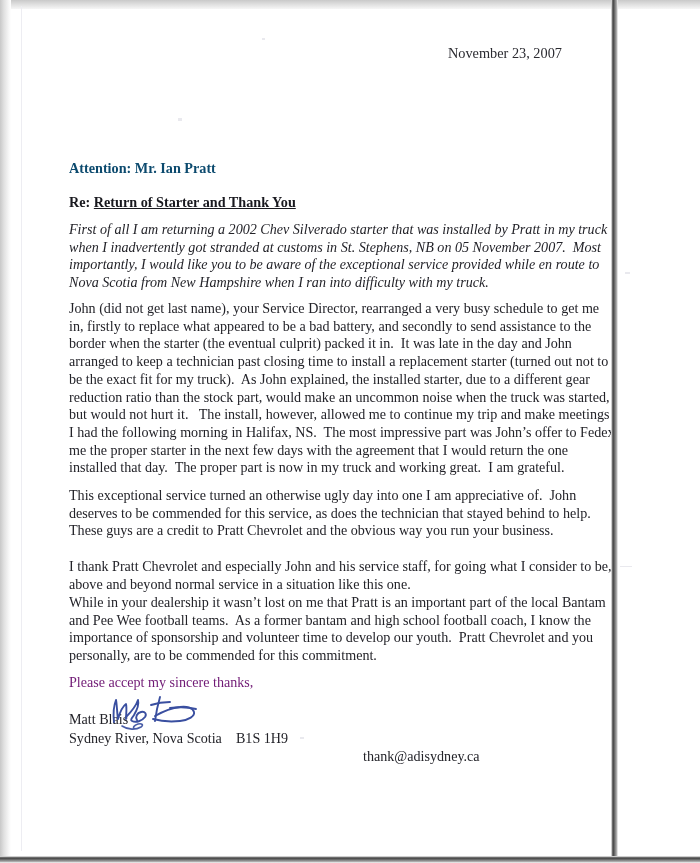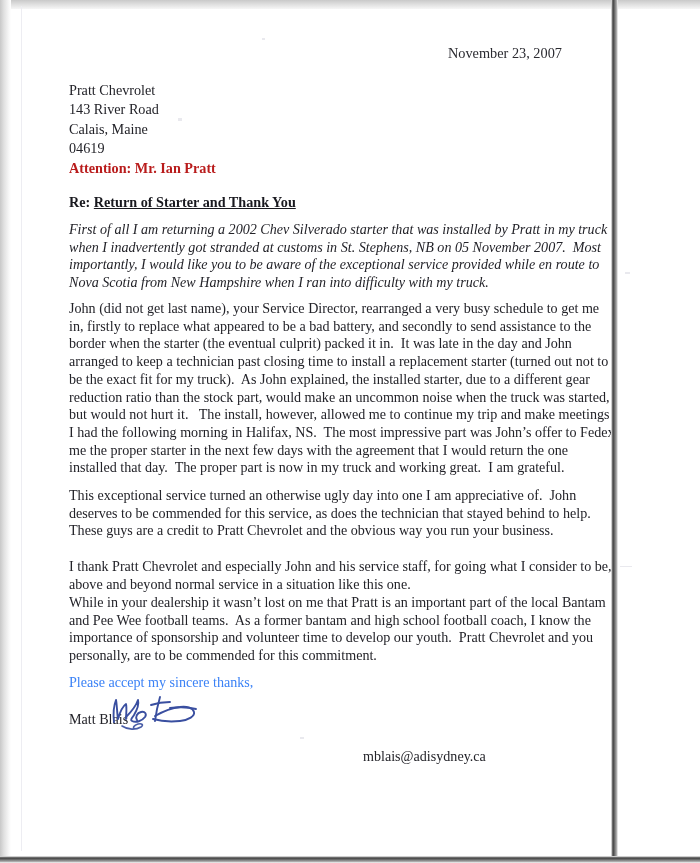--- a/index.html
+++ b/index.html
@@ -88,21 +88,21 @@
   }
   .addr-line { white-space: nowrap; }
 
   .attention-line {
     position: absolute;
     top: 160px;
     left: 69px;
     font-weight: bold;
     font-size: 14.2px;
     white-space: nowrap;
-    color: #b91c1c;
+    color: #0c4a6e;
   }
 
   .re-line {
     position: absolute;
     top: 194px;
     left: 69px;
     font-weight: bold;
     font-size: 14.2px;
     white-space: nowrap;
     color: #19191f;
@@ -125,21 +125,21 @@
   #para-3 { top: 487px; }
   #para-4 { top: 558px; }
   #para-5 { top: 594px; }
 
   .closing-line {
     position: absolute;
     top: 674px;
     left: 69px;
     font-size: 14.1px;
     white-space: nowrap;
-    color: #3b82f6;
+    color: #701a75;
   }
 
   .sign-block {
     position: absolute;
     top: 710px;
     left: 69px;
     line-height: 19.3px;
     font-size: 14.1px;
     color: #232329;
   }
@@ -184,46 +184,41 @@
 
     <div class="speckle" style="top:38px;left:262px;width:3px;height:2px;"></div>
     <div class="speckle" style="top:118px;left:178px;width:4px;height:3px;"></div>
     <div class="speckle" style="top:272px;left:625px;width:5px;height:2px;"></div>
     <div class="speckle" style="top:566px;left:620px;width:12px;height:1px;"></div>
     <div class="speckle" style="top:620px;left:556px;width:4px;height:2px;"></div>
     <div class="speckle" style="top:737px;left:300px;width:4px;height:2px;"></div>
 
     <div class="date-line">November 23, 2007</div>
 
-    <div class="addr-block">
-      <div class="addr-line">Pratt Chevrolet</div>
-      <div class="addr-line">143 River Road</div>
-      <div class="addr-line">Calais, Maine</div>
-      <div class="addr-line">04619</div>
-    </div>
 
     <div class="attention-line">Attention: Mr. Ian Pratt</div>
 
     <div class="re-line">
       <span class="re-label">Re:</span><span>&nbsp;</span><span class="re-subject">Return of Starter and Thank You</span>
     </div>
 
     <div class="para" id="para-1">First of all I am returning a 2002 Chev Silverado starter that was installed by Pratt in my truck when I inadvertently got stranded at customs in St. Stephens, NB on 05 November 2007.  Most importantly, I would like you to be aware of the exceptional service provided while en route to Nova Scotia from New Hampshire when I ran into difficulty with my truck.</div>
     <div class="para" id="para-2">John (did not get last name), your Service Director, rearranged a very busy schedule to get me in, firstly to replace what appeared to be a bad battery, and secondly to send assistance to the border when the starter (the eventual culprit) packed it in.  It was late in the day and John arranged to keep a technician past closing time to install a replacement starter (turned out not to be the exact fit for my truck).  As John explained, the installed starter, due to a different gear reduction ratio than the stock part, would make an uncommon noise when the truck was started, but would not hurt it.   The install, however, allowed me to continue my trip and make meetings I had the following morning in Halifax, NS.  The most impressive part was John’s offer to Fedex me the proper starter in the next few days with the agreement that I would return the one installed that day.  The proper part is now in my truck and working great.  I am grateful.</div>
     <div class="para" id="para-3">This exceptional service turned an otherwise ugly day into one I am appreciative of.  John deserves to be commended for this service, as does the technician that stayed behind to help.  These guys are a credit to Pratt Chevrolet and the obvious way you run your business.</div>
     <div class="para" id="para-5">While in your dealership it wasn’t lost on me that Pratt is an important part of the local Bantam and Pee Wee football teams.  As a former bantam and high school football coach, I know the importance of sponsorship and volunteer time to develop our youth.  Pratt Chevrolet and you personally, are to be commended for this commitment.</div>
     <div class="para" id="para-4">I thank Pratt Chevrolet and especially John and his service staff, for going what I consider to be, above and beyond normal service in a situation like this one.</div>
 
     <div class="closing-line">Please accept my sincere thanks,</div>
 
     <div class="sign-block">
       <div class="sign-line">Matt Blais</div>
+      <div class="sign-line">Sydney River, Nova Scotia    B1S 1H9</div>
     </div>
 
-    <div class="email-line">mblais@adisydney.ca</div>
+    <div class="email-line">thank@adisydney.ca</div>
 
     <div id="signature-mark">
       <svg width="130" height="42" viewBox="0 0 130 42" fill="none" xmlns="http://www.w3.org/2000/svg">
         <g stroke="#3a4fa0" stroke-width="1.9" stroke-linecap="round" stroke-linejoin="round" fill="none">
           <path d="M6 34 C5 25, 6 17, 8 12 C9 17, 9 25, 10 31 C12 24, 15 18, 18 16 C19 21, 18 27, 18 31"></path>
           <path d="M18 29 C23 24, 28 18, 30 12 C31 16, 29 22, 26 27 C24 30, 22 32, 24 33 C28 35, 34 33, 37 29 C39 26, 37 23, 33 24 C29 25, 27 29, 29 32"></path>
           <path d="M52 9 C50 16, 48 25, 47 33"></path>
           <path d="M43 17 C49 15, 56 14, 62 14"></path>
           <path d="M47 28 C54 24, 63 20, 72 19 C79 18, 85 20, 86 24 C87 28, 81 32, 72 33 C62 34, 52 33, 45 31"></path>
           <path d="M62 20 C70 19, 80 19, 88 21"></path>

